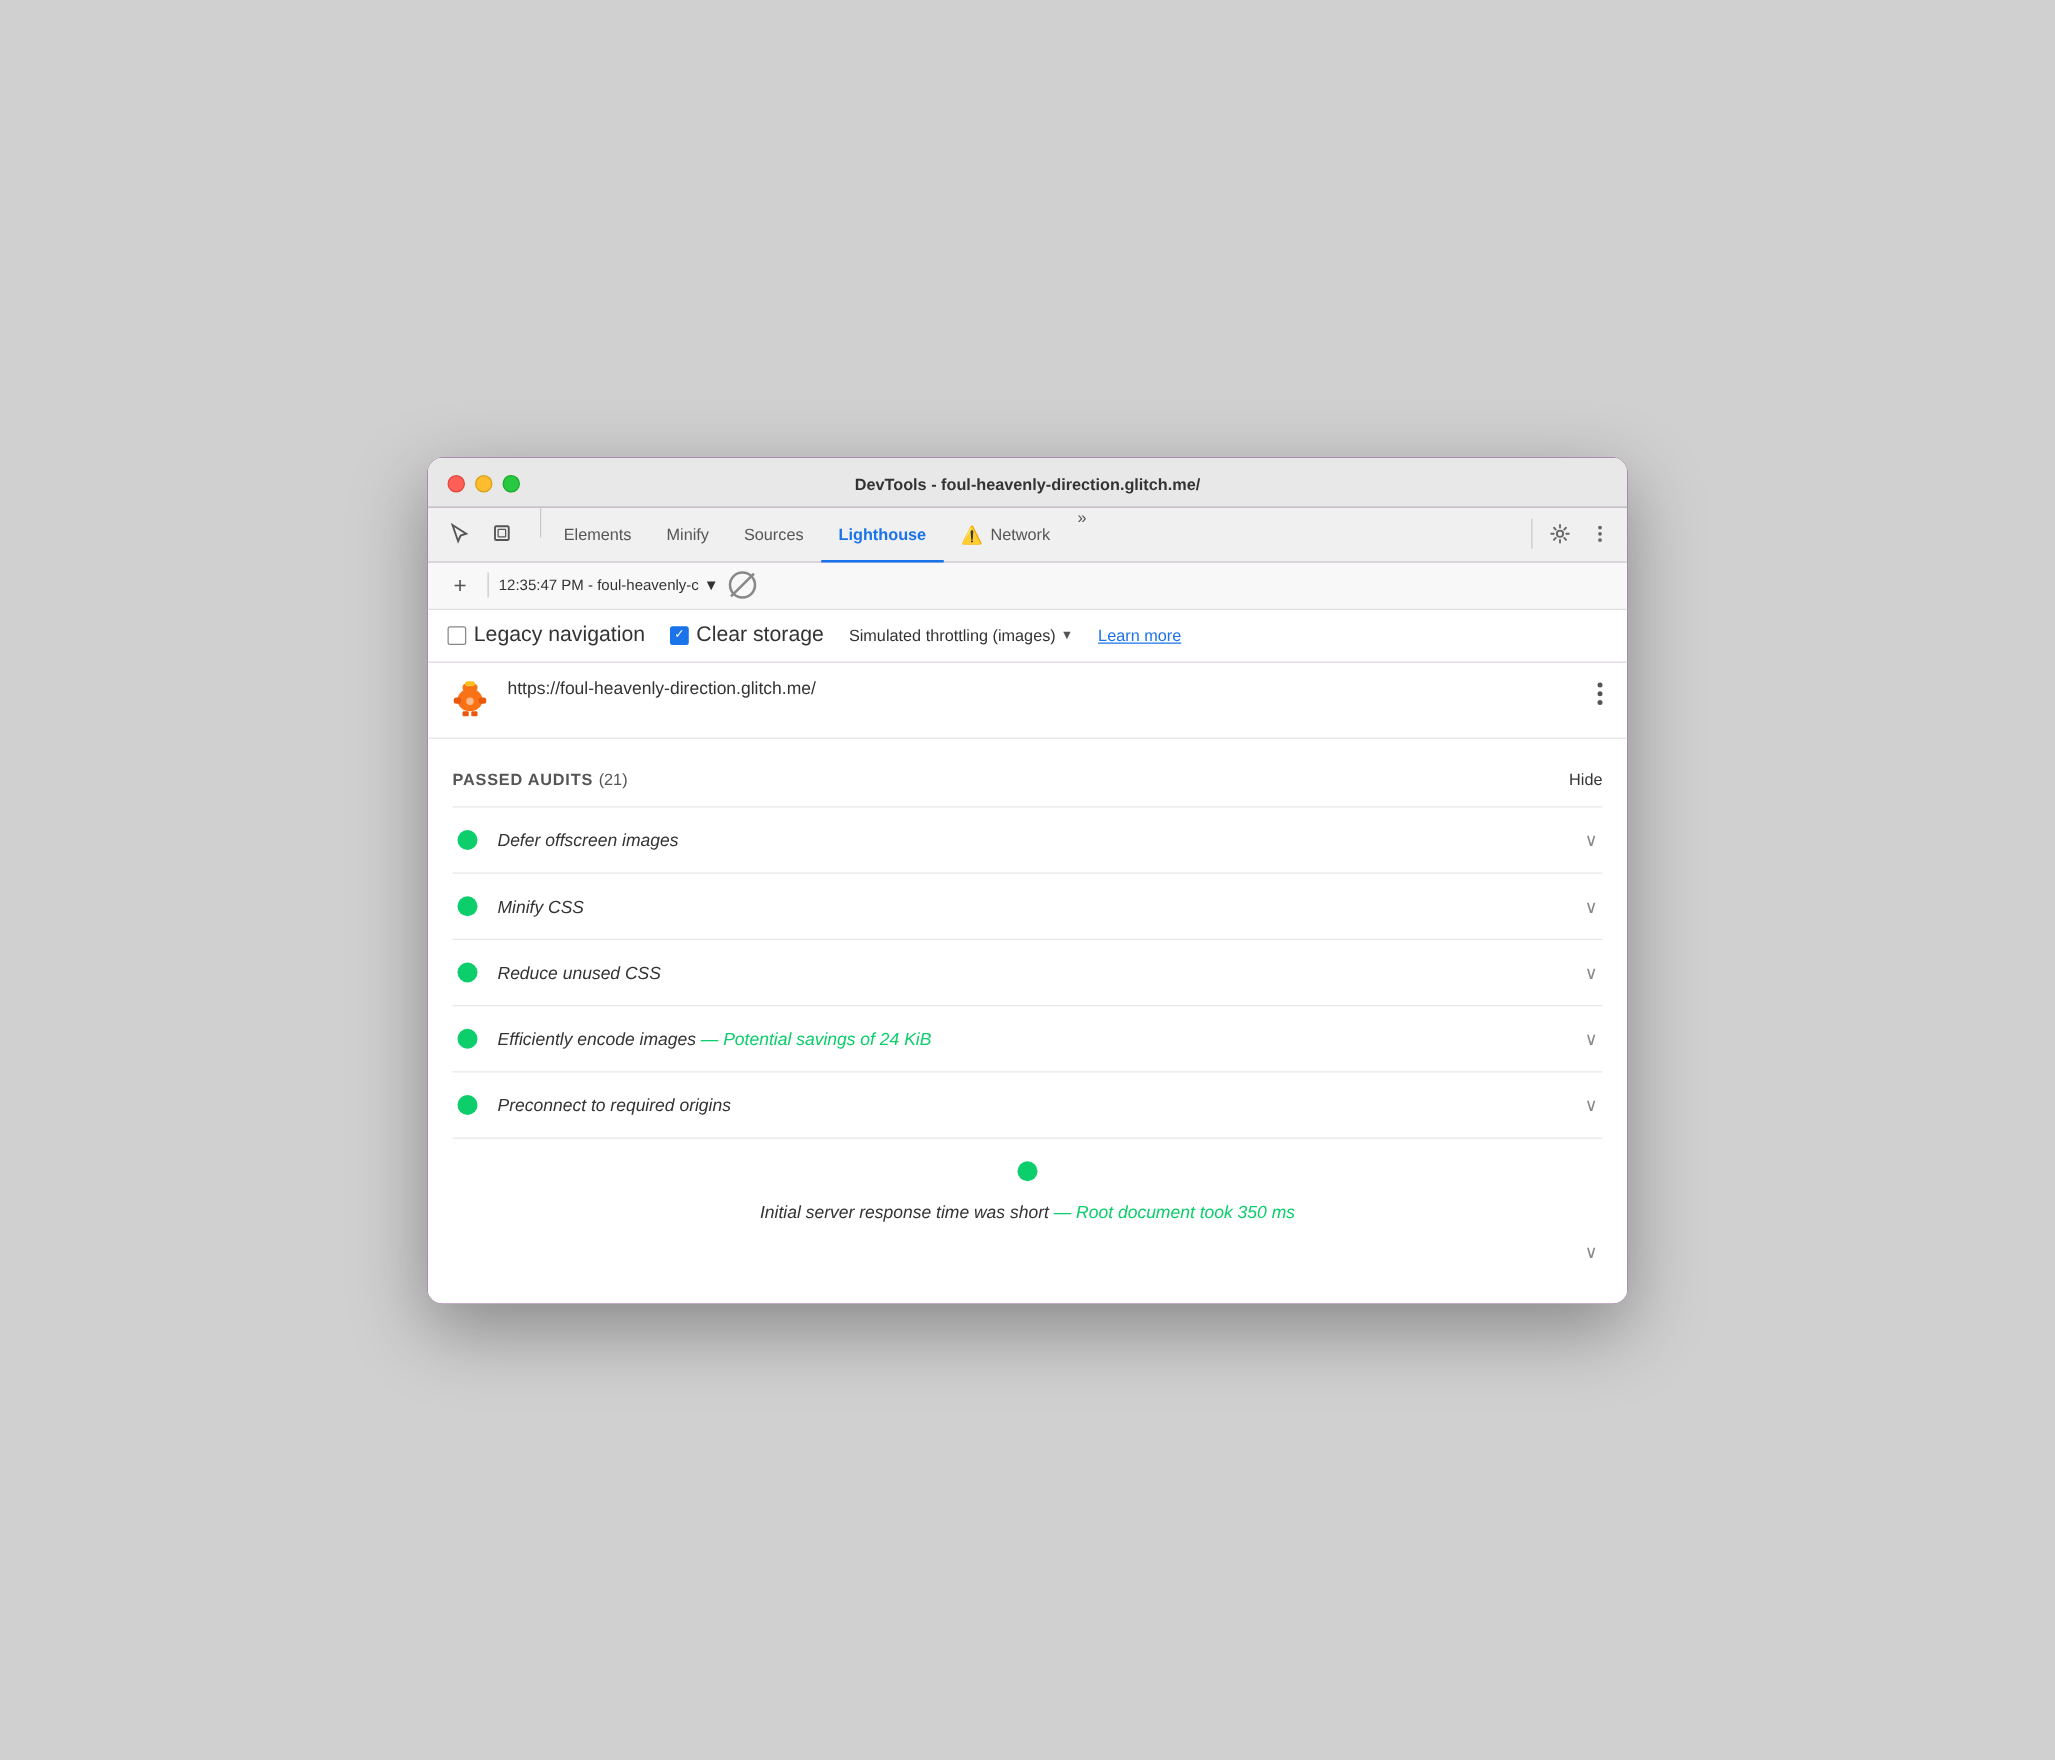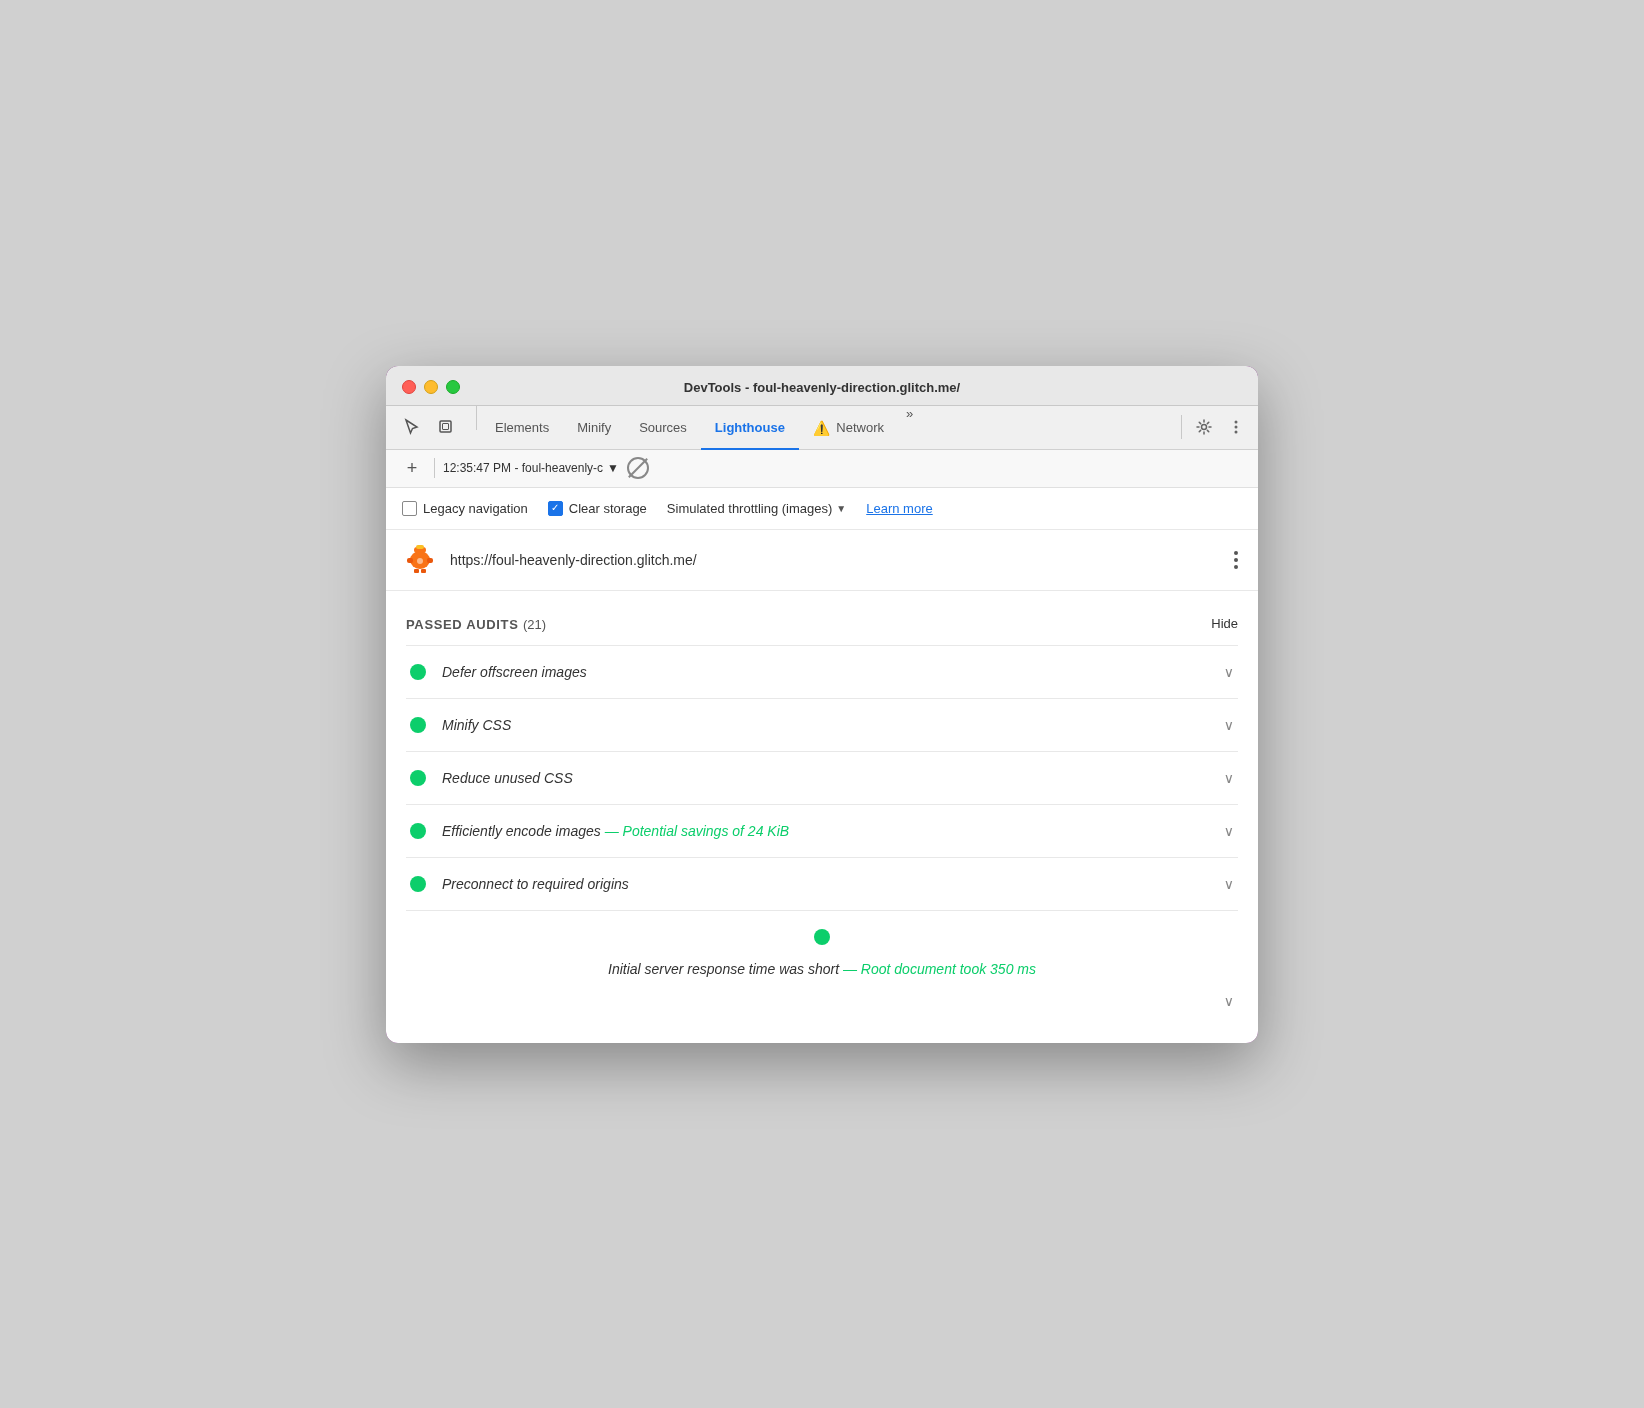--- a/index.html
+++ b/index.html
@@ -5,21 +5,21 @@
     * { box-sizing: border-box; margin: 0; padding: 0; }
     body {
       background: #d0d0d0;
       display: flex;
       justify-content: center;
       align-items: center;
       min-height: 100vh;
       font-family: -apple-system, BlinkMacSystemFont, 'Segoe UI', sans-serif;
     }
     .window {
-      width: 872px;
+      width: 960px;
       background: #701a75;
       border-radius: 12px;
       box-shadow: 0 20px 60px rgba(0,0,0,0.35);
       overflow: hidden;
     }
     
     .titlebar {
       background: #e8e8e8;
       border-bottom: 1px solid #c8c8c8;
       padding: 14px 16px 10px;
@@ -184,21 +184,21 @@
       display: flex;
       align-items: center;
       padding: 0 16px;
       height: 42px;
       gap: 20px;
     }
     .checkbox-group {
       display: flex;
       align-items: center;
       gap: 6px;
-      font-size: 13px;
+      font-size: 17px;
       color: #333;
     }
     .cb {
       width: 15px;
       height: 15px;
       border: 1.5px solid #888;
       border-radius: 2px;
       background: #fff;
       display: flex;
       align-items: center;
@@ -229,21 +229,20 @@
       font-size: 13px;
       color: #1a73e8;
       text-decoration: underline;
       cursor: pointer;
     }
     
     .urlbar {
       background: #fff;
       border-bottom: 1px solid #e8e8e8;
       display: flex;
-      align-items: center;
       padding: 12px 16px;
       gap: 12px;
     }
     .lighthouse-icon {
       width: 36px;
       height: 36px;
       display: flex;
       align-items: center;
       justify-content: center;
       font-size: 28px;

